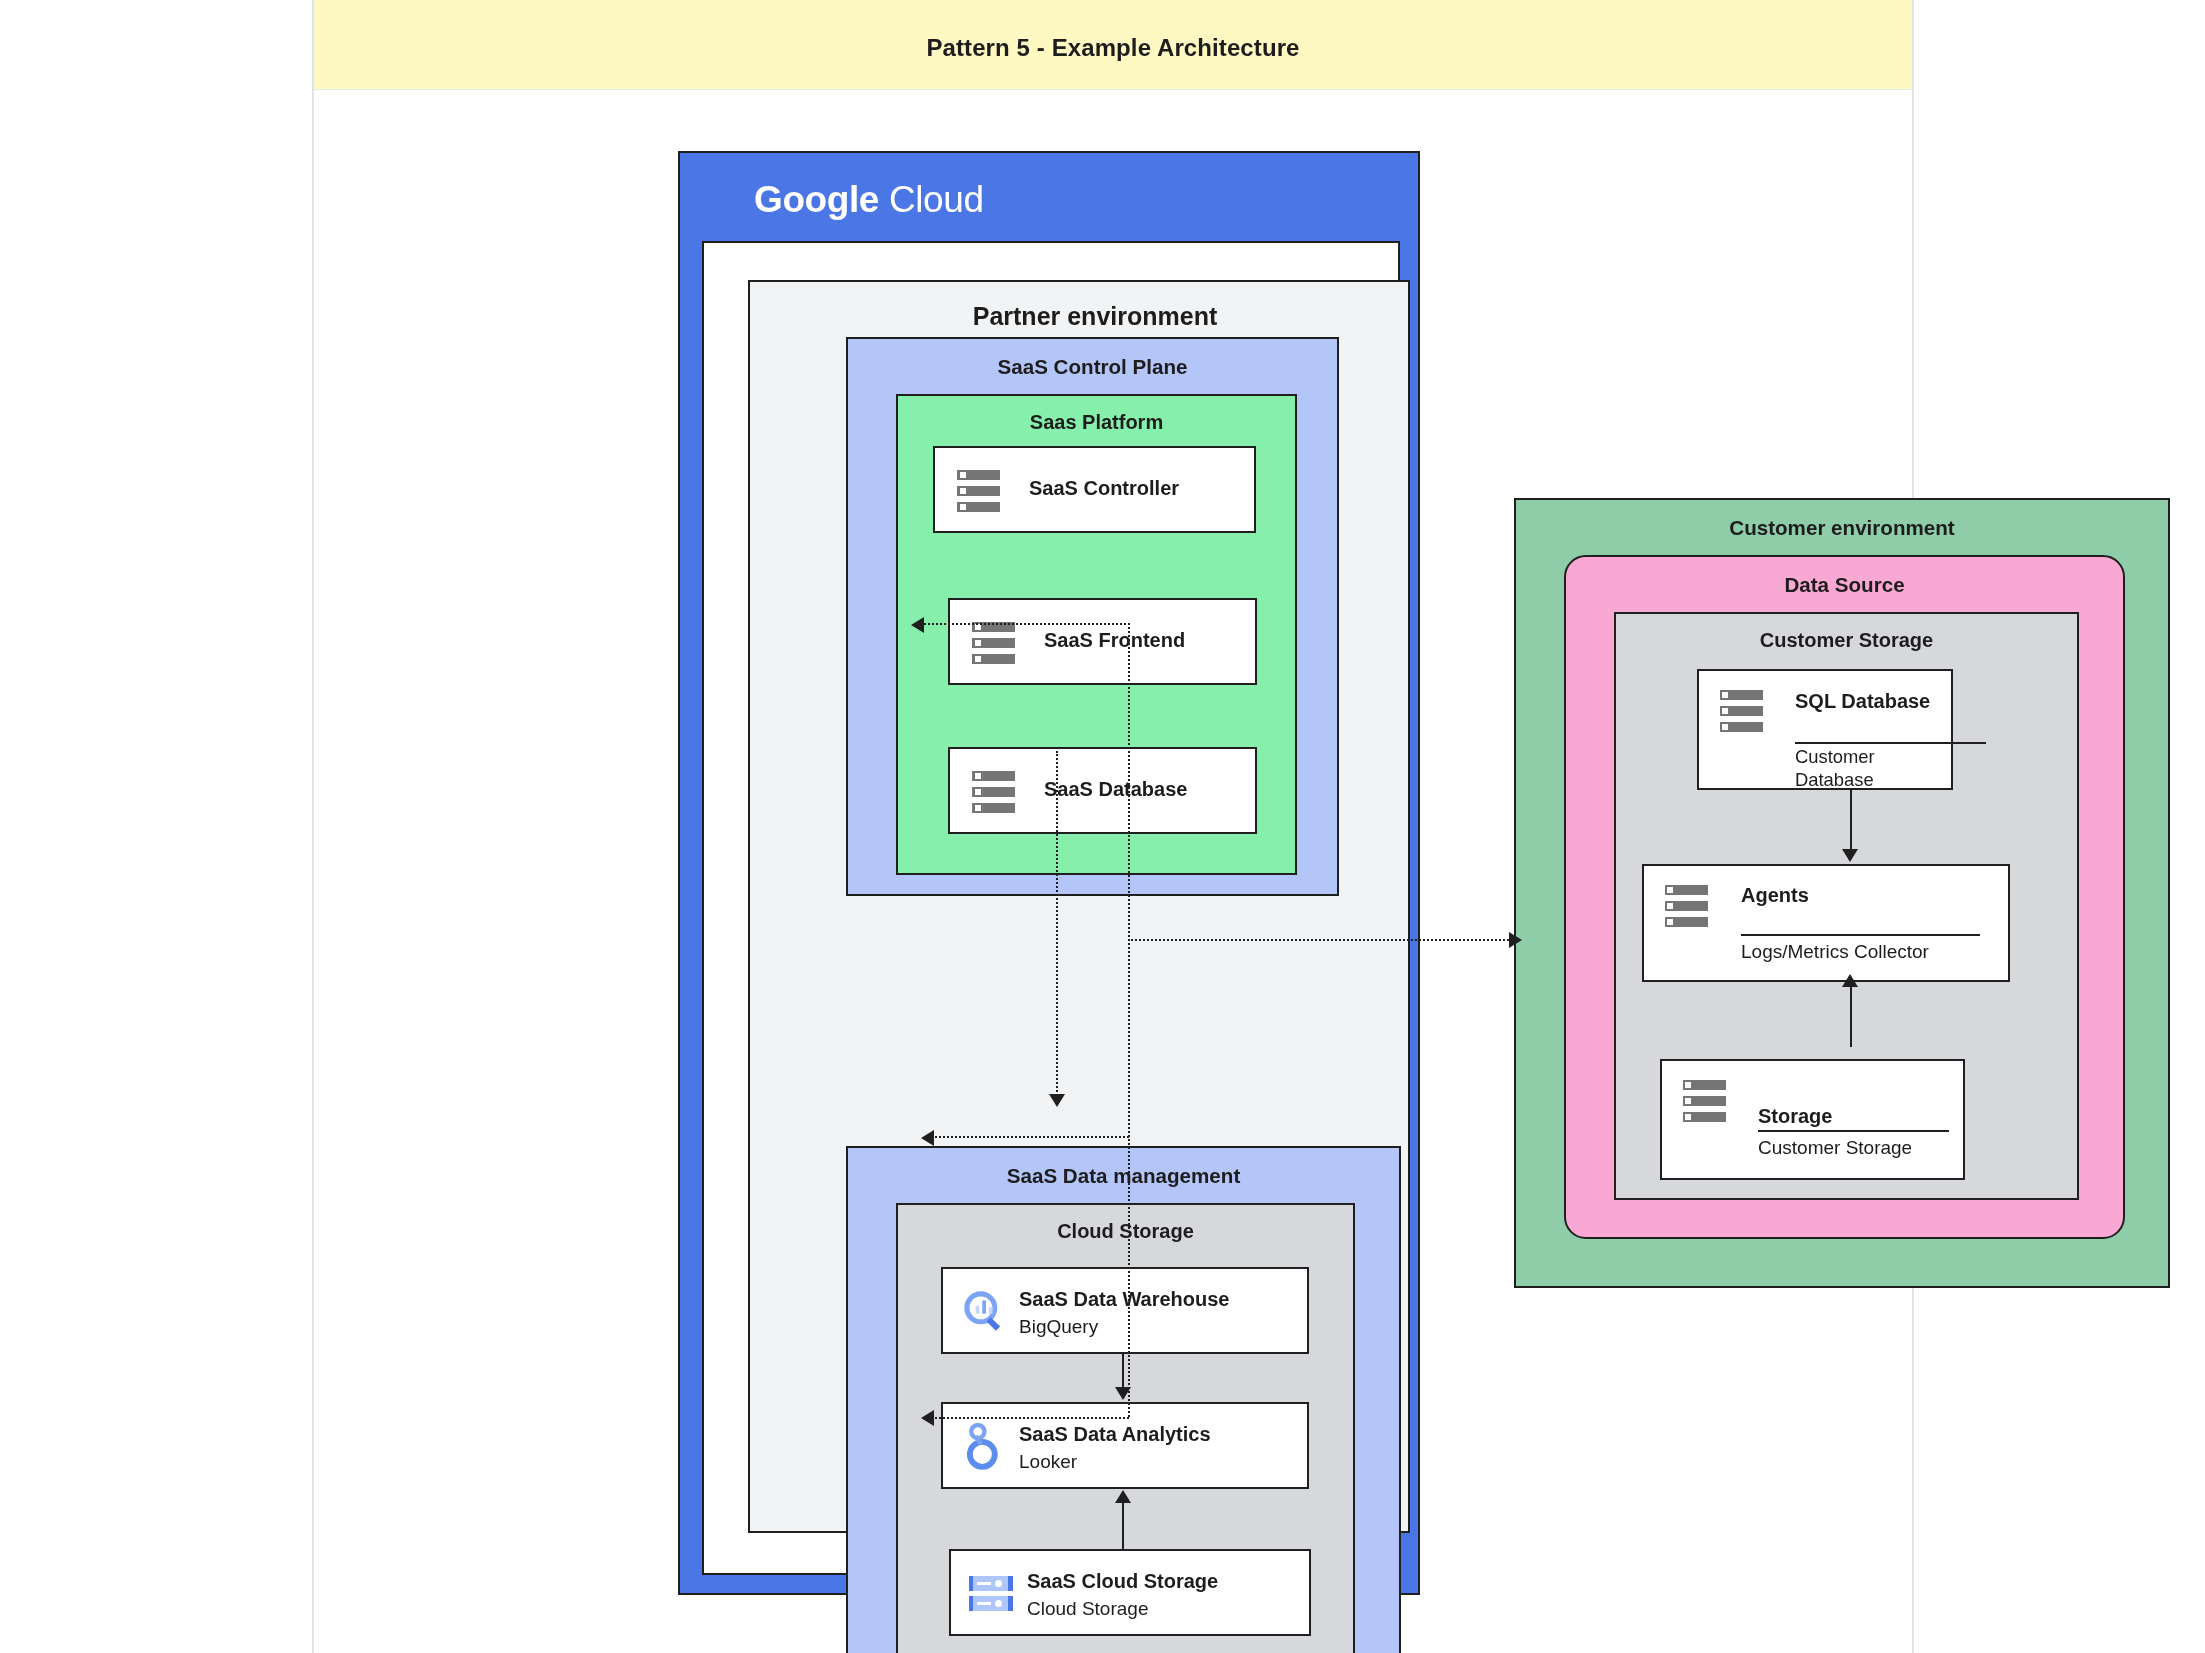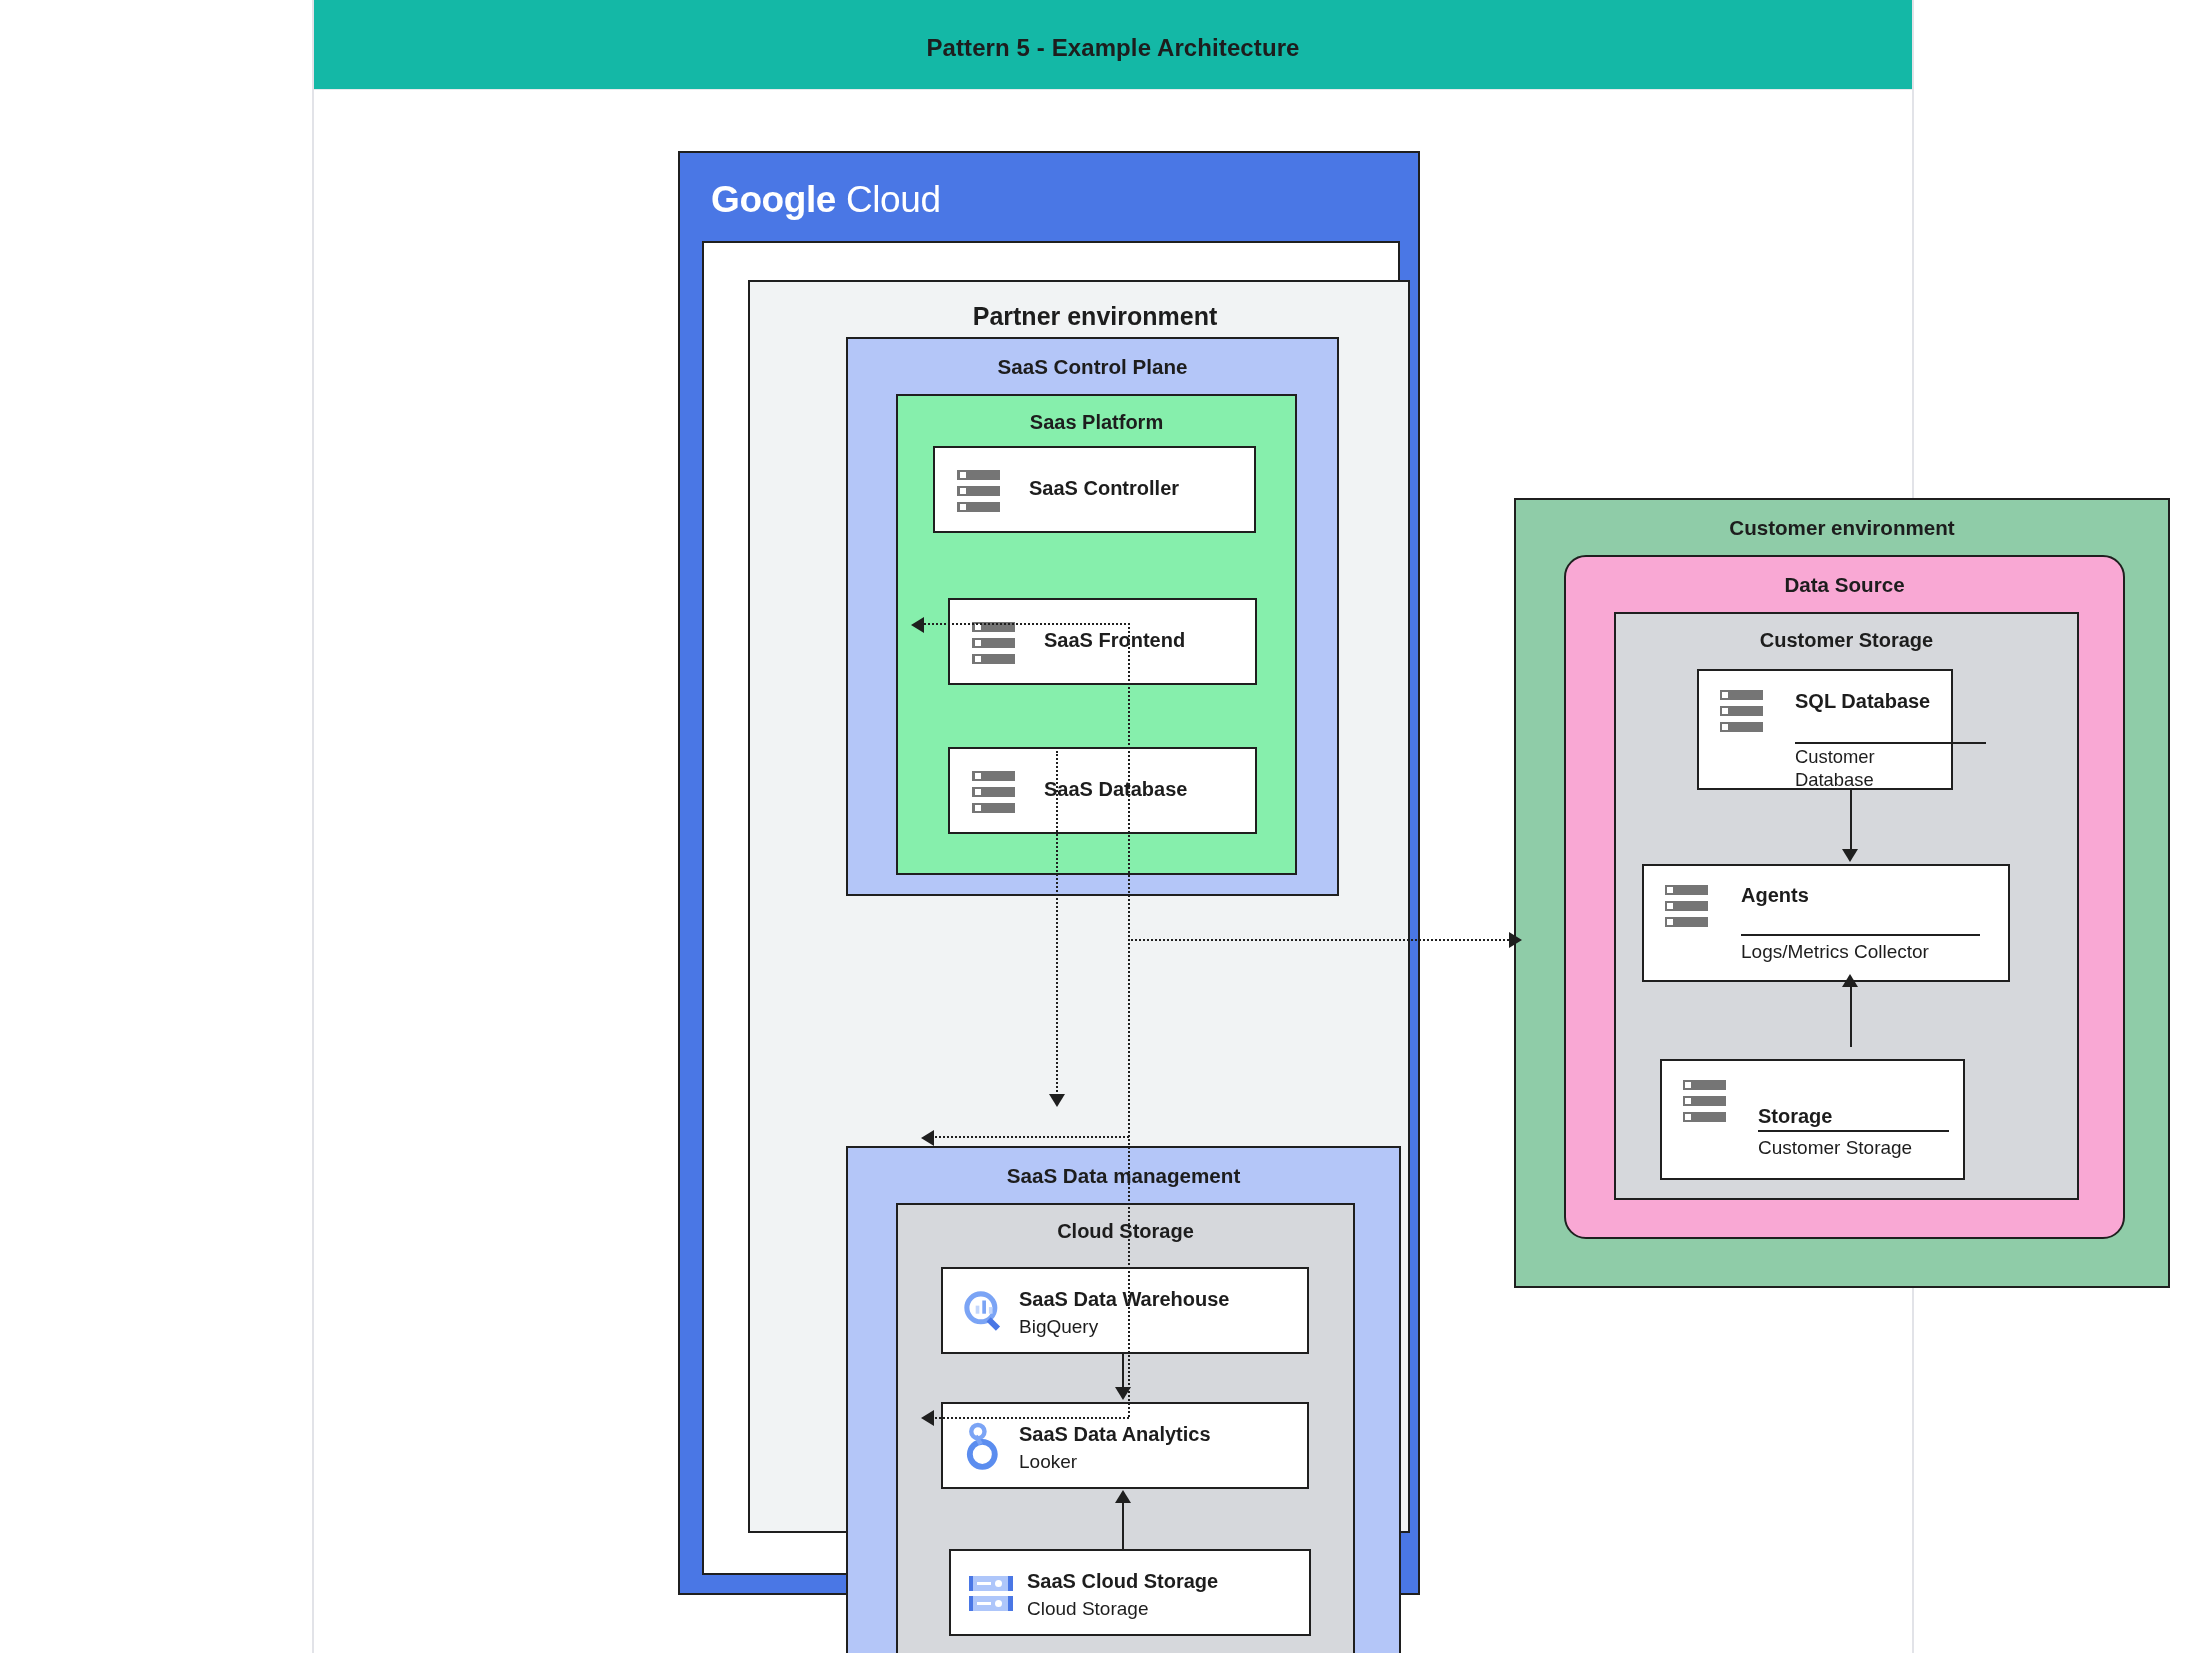--- a/index.html
+++ b/index.html
@@ -15,21 +15,21 @@
   
   .doc-frame{
     position:absolute;left:312px;top:0px;width:1602px;height:1654px;
     background:#ffffff;
     border-left:2.2px solid #e2e3e8;
     border-right:2.2px solid #e2e3e8;
     box-sizing:border-box;
   }
   .doc-header{
     position:absolute;left:0;top:0;width:100%;height:90px;
-    background:#14b8a6;
+    background:#fef9c3;
     border-bottom:0.7px solid #e6eaec;
     box-sizing:border-box;
   }
   .doc-title{
     position:absolute;left:0;top:34px;width:100%;
     text-align:center;font-size:24px;font-weight:bold;letter-spacing:0.1px;
     color:#1d1d1d;
   }
 
   
@@ -41,21 +41,21 @@
 
   
   .gcp{
     left:364px;top:151px;width:742px;height:1444px;
     background:#4a77e5;
   }
   .gcp-logo{
     position:absolute;left:31px;top:26px;
     font-size:37px;letter-spacing:-0.4px;color:#ffffff;white-space:nowrap;
   }
-  .gcp-logo b{font-weight:bold;}
+  .gcp-logo b{font-weight:bold;margin-left:43px;}
   .gcp-logo span{font-weight:normal;}
   .gcp-inner{
     left:22px;top:88px;width:698px;height:1334px;
     background:#ffffff;border-width:2.2px;
   }
 
   
   .partner{
     left:44px;top:37px;width:662px;height:1253px;
     background:#f1f3f4;

